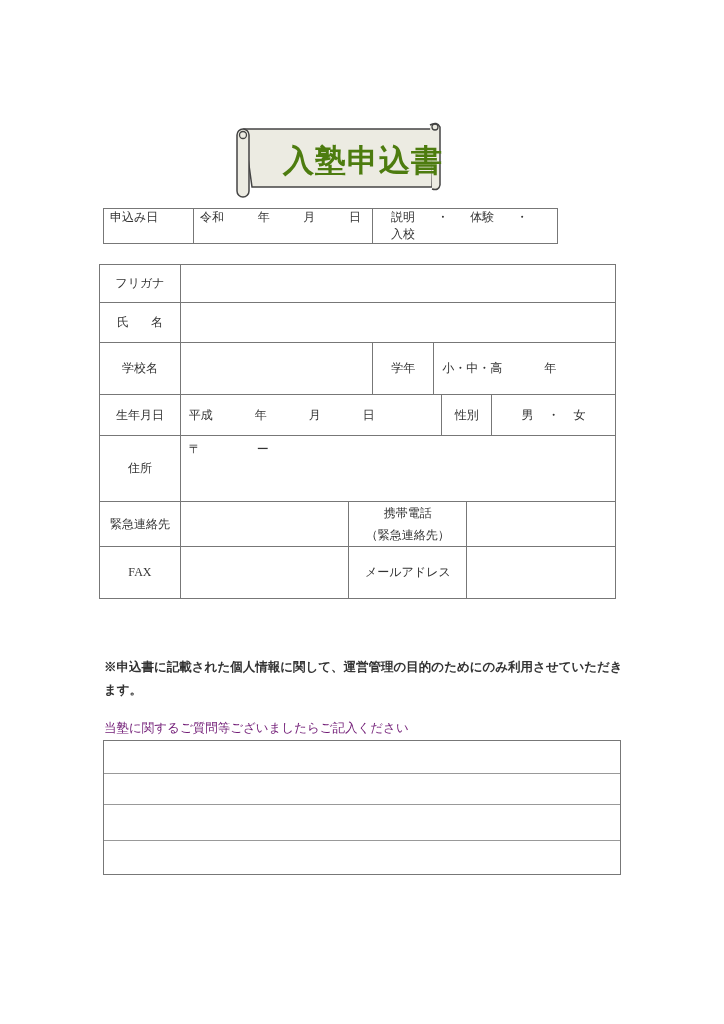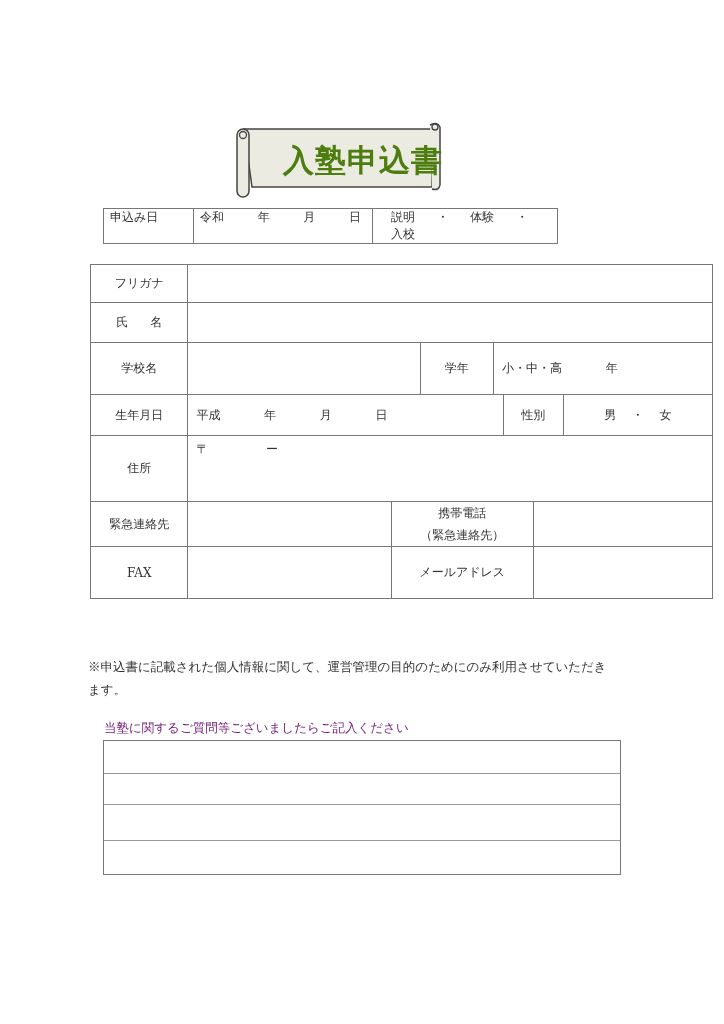--- a/index.html
+++ b/index.html
@@ -19,26 +19,26 @@
     text-align: center; line-height: 50px; margin-left: 20px;
   }
   table { border-collapse: collapse; position: absolute; }
   td {
     border: 1px solid #777; font-size: 12px; color: #333; padding: 0;
     vertical-align: middle;
   }
   .lbl { text-align: center; }
   .date-table { left: 103px; top: 208px; width: 455px; height: 34px; }
   .date-table td { vertical-align: top; padding-top: 0; height: 29px; }
-  .main-table { left: 90px; top: 264px; width: 623px; }
+  .main-table { left: 99px; top: 264px; width: 517px; font-family: Liberation Serif, serif; }
   .cell-val { padding-left: 8px; }
   .multi { line-height: 22px; }
   .note {
-    left: 88px; top: 655px; width: 520px; font-size: 12.5px;
-    line-height: 23px; color: #333;
+    left: 104px; top: 655px; width: 520px; font-size: 12.5px;
+    line-height: 23px; color: #333; font-weight: bold;
   }
   .qlabel { left: 104px; top: 720px; font-size: 12.5px; color: #701a75; }
   .q-box {
     left: 103px; top: 740px; width: 516px; height: 133px;
     border: 1px solid #777;
   }
   .q-line { position: absolute; left: 0; width: 100%; height: 0; border-top: 1px solid #999; }
 </style>
 </head>
 <body>

